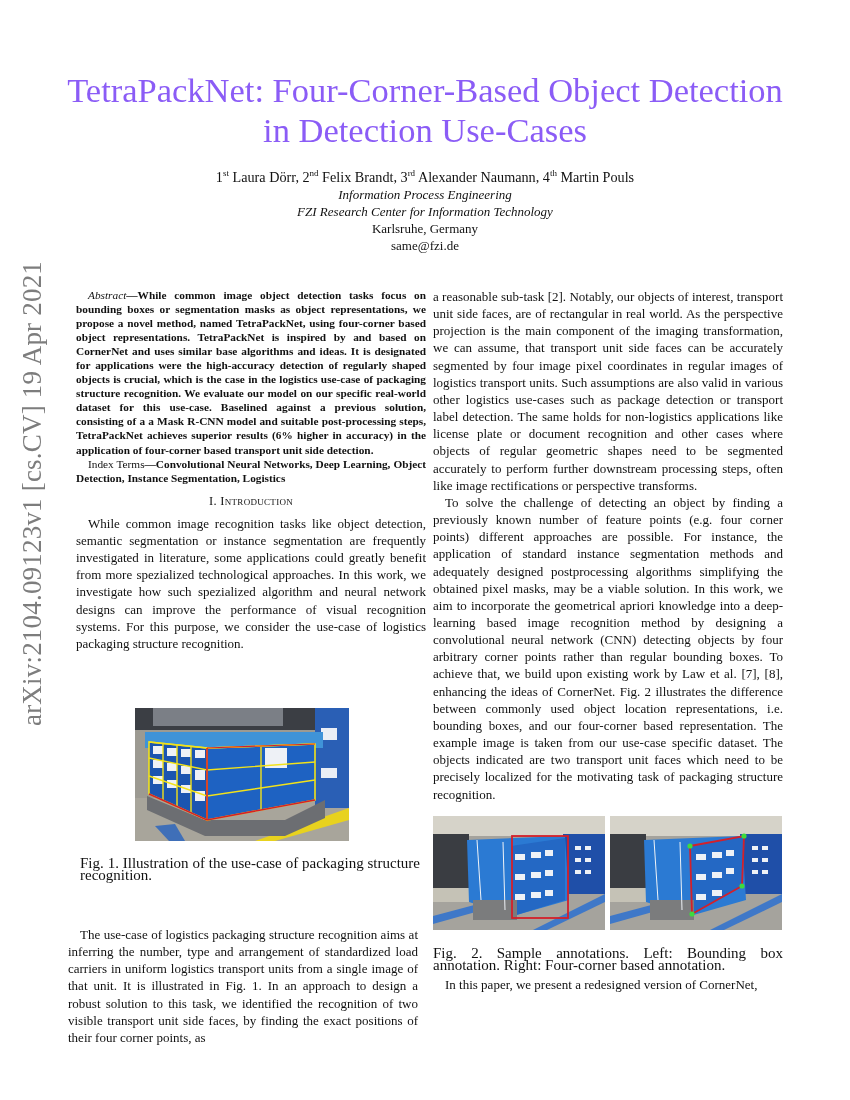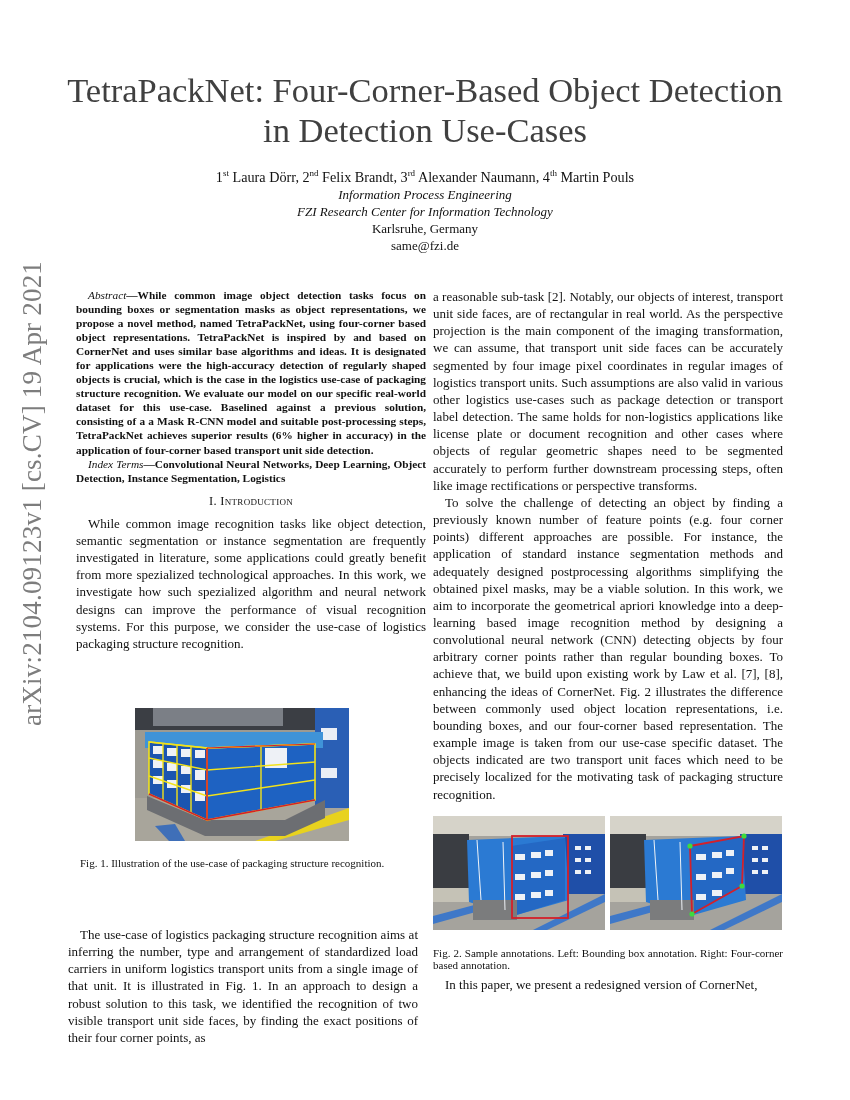--- a/index.html
+++ b/index.html
@@ -16,45 +16,45 @@
     display: block;
     transform: rotate(-90deg);
     white-space: nowrap;
     font-size: 27px;
     color: #7d7d7d;
     letter-spacing: 0.2px;
   }
 
   .title {
     position: absolute; left: 40px; top: 70px; width: 770px;
-    text-align: center; font-size: 34.5px; line-height: 40px; color: #404040;
+    text-align: center; font-size: 34.5px; line-height: 40px; color: #8b5cf6;
   }
   .authors {
     position: absolute; left: 40px; top: 168px; width: 770px;
     text-align: center; font-size: 14.2px; line-height: 18px;
   }
   .authors sup { font-size: 9px; vertical-align: 6px; line-height: 0; }
   .affil { position: absolute; left: 40px; width: 770px; text-align: center; font-size: 13px; line-height: 17px; }
   .affil.it { font-style: italic; }
 
   .col { position: absolute; width: 350px; font-size: 13px; line-height: 17.15px; text-align: justify; }
   .col-left { left: 52px; top: 288px; margin-left: 24px; }
   .col-right { left: 433px; top: 288px; }
 
   .col p { text-indent: 12px; hyphens: manual; }
   .abstract { font-weight: bold; font-size: 11.3px; line-height: 14.05px; }
   .abstract .lead { font-style: italic; font-weight: normal; }
   .index-terms { font-weight: bold; font-size: 11.3px; line-height: 14.05px; }
-  .index-terms .lead { font-style: italic; font-weight: normal; }
+  .index-terms .lead { font-weight: normal; }
   .section-heading { text-align: center; font-size: 12.5px; margin: 8px 0 5px; font-variant: small-caps; letter-spacing: 0.3px; }
 
   .noindent { text-indent: 0 !important; }
 
   .figure { position: absolute; overflow: hidden; }
-  .caption { position: absolute; font-size: 11px; line-height: 12px; text-align: justify; }
+  .caption { position: absolute; font-size: 15px; line-height: 12px; text-align: justify; }
 
   
   .photo { position: absolute; inset: 0; }
 </style>
 </head>
 <body>
 
 <div class="arxiv-stamp">
   <span>arXiv:2104.09123v1  [cs.CV]  19 Apr 2021</span>
 </div>

